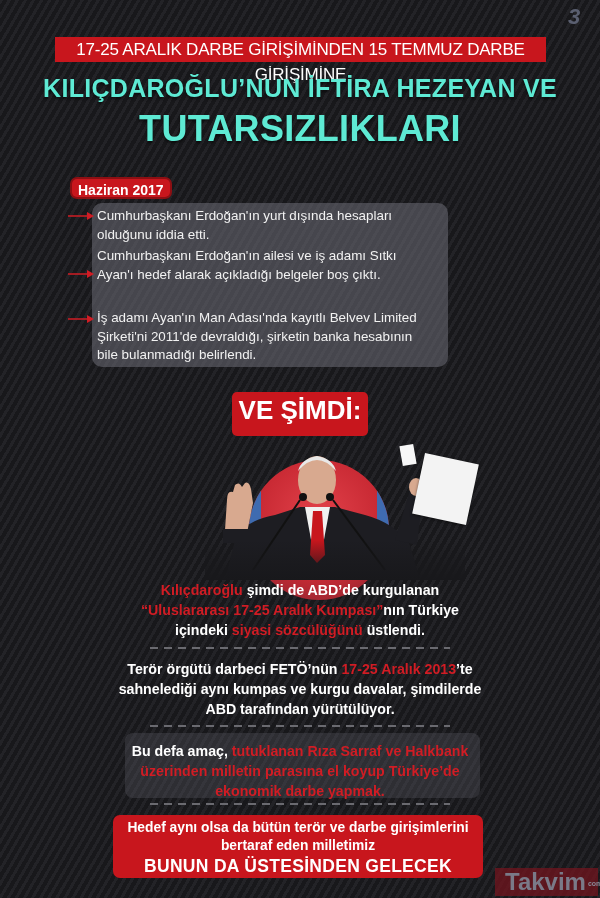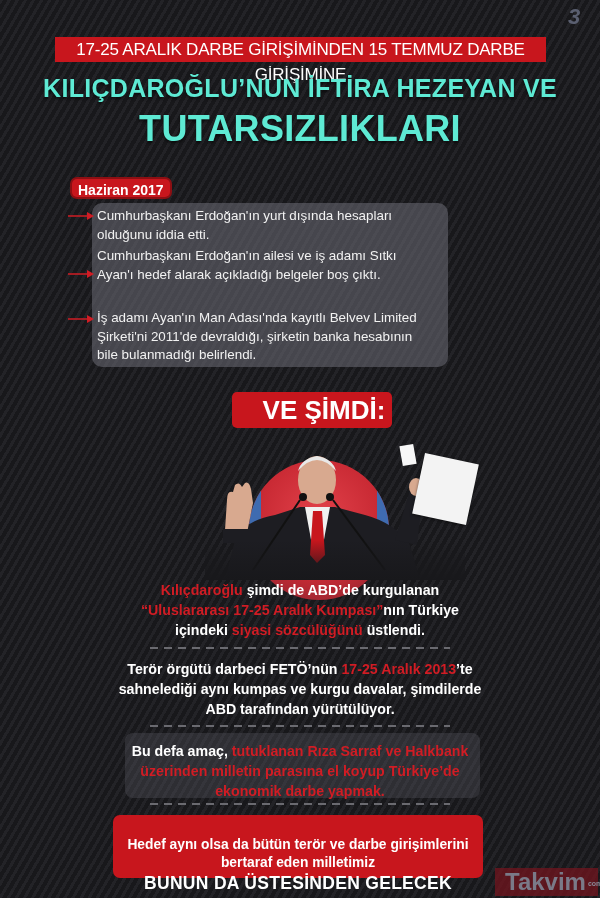--- a/index.html
+++ b/index.html
@@ -35,22 +35,22 @@
     background: rgba(110,110,118,0.55); border-radius: 10px;
   }
   .fact {
     position: absolute; left: 97px; width: 350px; font-size: 13.4px; line-height: 18.5px; color: #f2f2f2;
   }
   .arrow {
     position: absolute; left: 68px; width: 26px; height: 10px;
   }
 
   .ve-simdi {
-    left: 232px; top: 392px; width: 136px; height: 36px;
-    background: #c8161d; border-radius: 5px; color: #fff; font-weight: bold; font-size: 26px; text-align: center; line-height: 36px; padding-left: 24px;
+    left: 232px; top: 392px; width: 136px; height: 44px;
+    background: #c8161d; border-radius: 5px; color: #fff; font-weight: bold; font-size: 26px; text-align: center; line-height: 36px;
   }
 
   .photo-wrap { left: 205px; top: 445px; width: 260px; height: 130px; }
   .photo-circle {
     position: absolute; left: 44px; top: 15px; width: 140px; height: 140px; border-radius: 50%;
     background: radial-gradient(circle at 50% 40%, #e2414a 0%, #c92a34 55%, #7e2430 100%);
     overflow: hidden;
   }
   .photo-circle .blue-l { position: absolute; left: 0; top: 30px; width: 12px; height: 90px; background: #3f6bb0; }
   .photo-circle .blue-r { position: absolute; right: 0; top: 30px; width: 12px; height: 90px; background: #3f6bb0; }
@@ -67,21 +67,21 @@
     background-image: repeating-linear-gradient(90deg, #6a6a70 0px, #6a6a70 8px, transparent 8px, transparent 14px);
   }
   .amac-box {
     left: 125px; top: 733px; width: 355px; height: 65px; border-radius: 8px;
     background: rgba(90,90,96,0.35);
   }
   .final-box {
     left: 113px; top: 815px; width: 370px; height: 63px; border-radius: 7px;
     background: #c8161d; text-align: center;
   }
-  .final-box .l1 { font-size: 13.8px; font-weight: bold; line-height: 18px; padding-top: 21px; }
+  .final-box .l1 { font-size: 13.8px; font-weight: bold; line-height: 18px; padding-top: 4px; }
   .final-box .l3 { font-size: 17.5px; font-weight: bold; line-height: 22px; letter-spacing: 0.3px; }
 
   .logo {
     left: 495px; top: 868px; width: 103px; height: 28px; background: rgba(120,20,30,0.7);
     font-weight: bold; font-size: 24px; line-height: 28px; color: #7a7a88; padding-left: 10px; box-sizing: border-box;
   }
   .logo .tr { font-size: 7px; color: #8a8a98; margin-left: 2px; vertical-align: middle; }
 </style>
 </head>
 <body>

